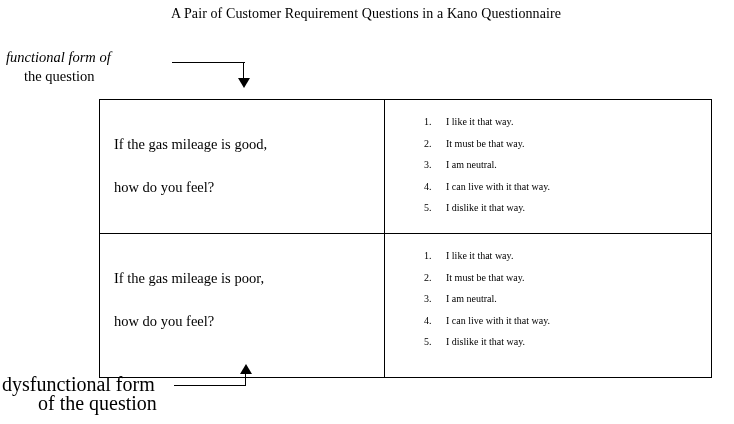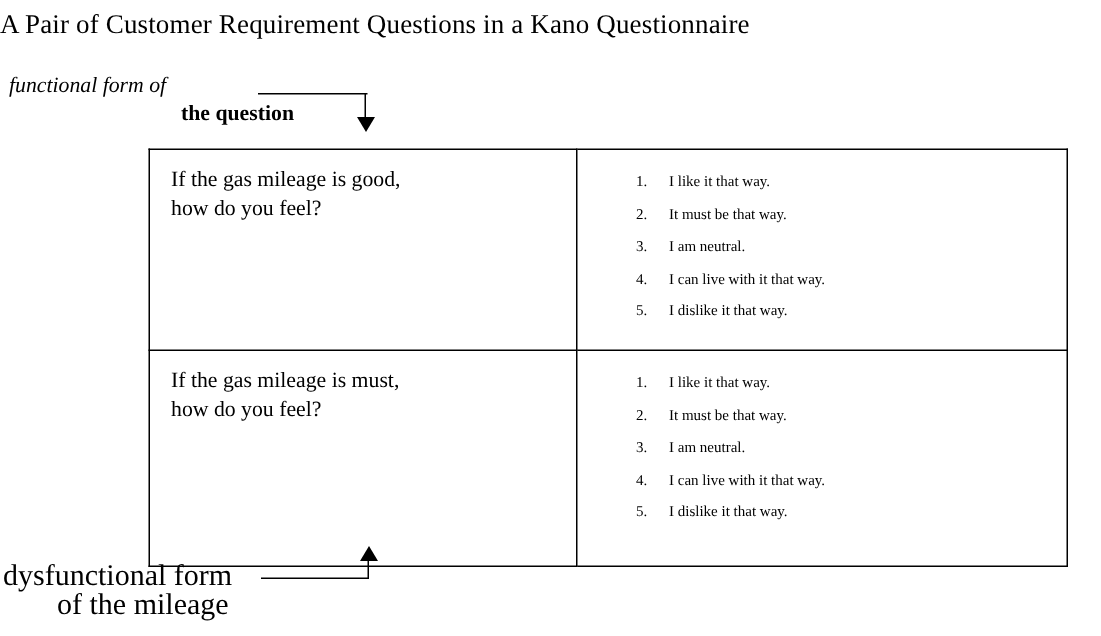--- a/index.html
+++ b/index.html
@@ -20,35 +20,35 @@
     left: 0;
     top: 0;
     width: 734px;
     height: 424px;
   }
   .title {
     position: absolute;
     left: 0;
     top: 6px;
     width: 732px;
-    text-align: left;
-    font-size: 18px;
+    text-align: center;
+    font-size: 14px;
     letter-spacing: 0.1px;
   }
   
   .label-functional {
     position: absolute;
     left: 6px;
     top: 48px;
     width: 190px;
     font-size: 14.5px;
     line-height: 19px;
   }
   .label-functional .l1 { display: block; text-align: left; font-style: italic; }
-  .label-functional .l2 { display: block; text-align: right; padding-left: 18px; font-weight: bold;}
+  .label-functional .l2 { display: block; text-align: left; padding-left: 18px;}
   .label-dysfunctional {
     position: absolute;
     left: 2px;
     top: 375px;
     width: 200px;
     font-size: 20px;
     line-height: 19px;
   }
   .label-dysfunctional .l1 { display: block; text-align: left; }
   .label-dysfunctional .l2 { display: block; text-align: left; padding-left: 36px;}
@@ -123,21 +123,21 @@
     padding: 0;
   }
   .col-q { width: 285px; }
   .col-a { width: 327px; }
 
   .q-cell {
     padding: 11px 10px 10px 14px;
     font-size: 14.5px;
     line-height: 19px;
   }
-  .q-cell .line { display: block; white-space: nowrap; }
+  .q-cell .line { display: block; white-space: nowrap; margin-top: 24px; }
 
   .a-cell {
     padding: 11px 0 10px 0;
     font-size: 10px;
     line-height: 21.5px;
   }
   .a-list {
     margin: 0;
     padding: 0;
     list-style: none;
@@ -163,21 +163,21 @@
   <div class="label-functional">
     <span class="l1">functional form of</span>
     <span class="l2">the question</span>
   </div>
   <div class="lead-top-h"></div>
   <div class="lead-top-v"></div>
   <div class="arrow-down"></div>
 
   <div class="label-dysfunctional">
     <span class="l1">dysfunctional form</span>
-    <span class="l2">of the mileage</span>
+    <span class="l2">of the question</span>
   </div>
   <div class="lead-bot-h"></div>
   <div class="lead-bot-v"></div>
   <div class="arrow-up"></div>
 
   <table class="kano-table">
     <colgroup>
       <col class="col-q">
       <col class="col-a">
     </colgroup>
@@ -197,21 +197,21 @@
               <li><span class="num">3.</span><span>I am neutral.</span></li>
               <li><span class="num">4.</span><span>I can live with it that way.</span></li>
               <li><span class="num">5.</span><span>I dislike it that way.</span></li>
             </ul>
           </div>
         </td>
       </tr>
       <tr class="row-bottom">
         <td>
           <div class="q-cell">
-            <span class="line">If the gas mileage is must,</span>
+            <span class="line">If the gas mileage is poor,</span>
             <span class="line">how do you feel?</span>
           </div>
         </td>
         <td>
           <div class="a-cell">
             <ul class="a-list">
               <li><span class="num">1.</span><span>I like it that way.</span></li>
               <li><span class="num">2.</span><span>It must be that way.</span></li>
               <li><span class="num">3.</span><span>I am neutral.</span></li>
               <li><span class="num">4.</span><span>I can live with it that way.</span></li>

